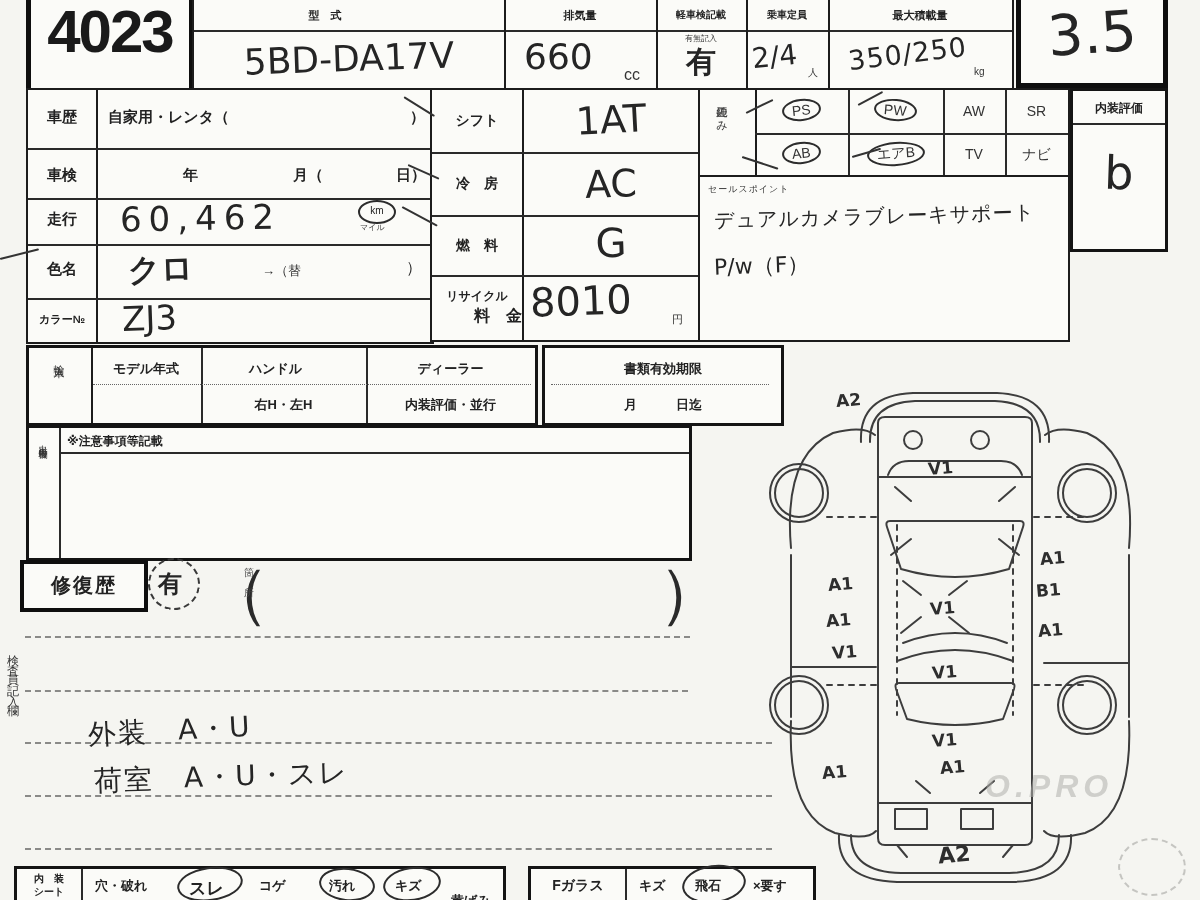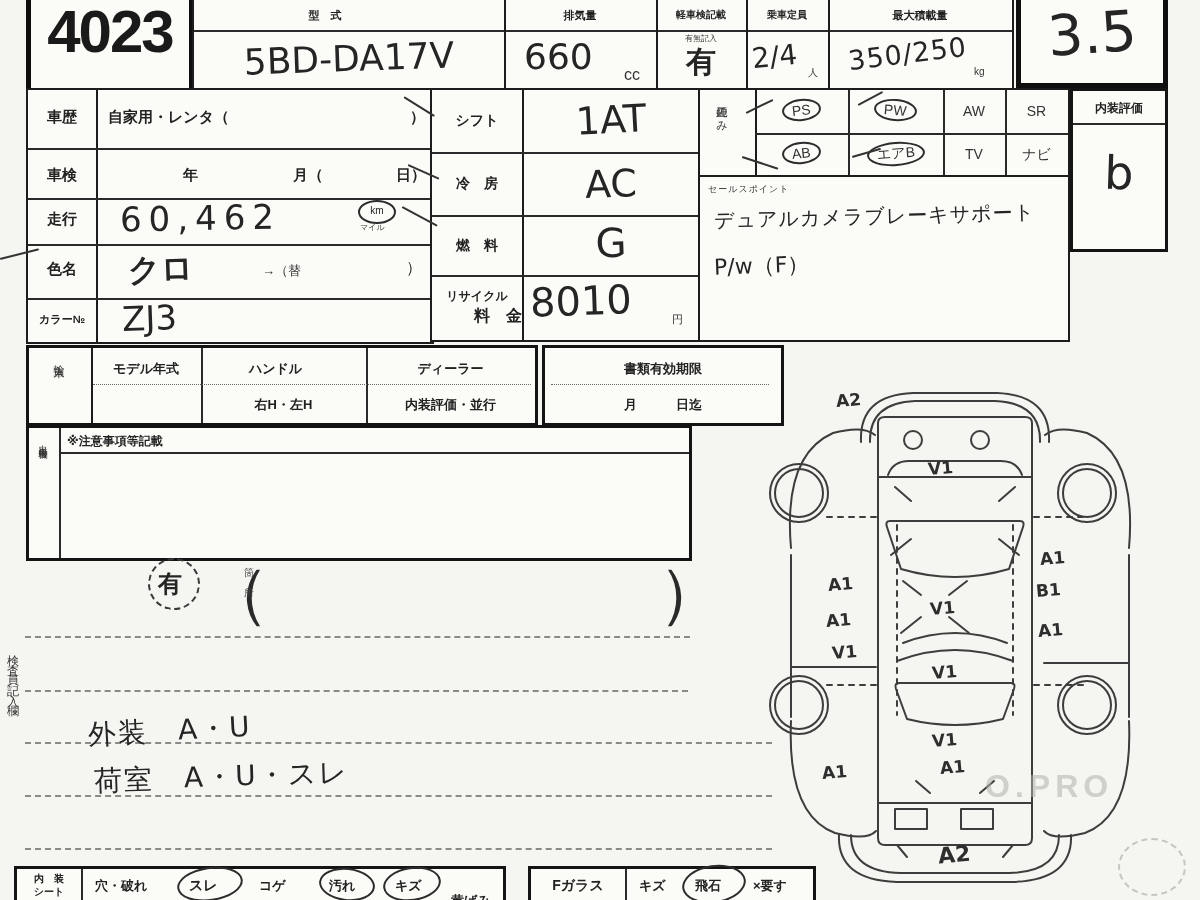--- a/index.html
+++ b/index.html
@@ -159,20 +159,23 @@
     <div class="hsep1" style="top:24px;left:30px;"></div>
     <div class="abs lbl" style="left:38px;top:5px;font-size:12px;">※注意事項等記載</div>
   </div>
 
   <div class="box med" style="left:542px;top:345px;width:236px;height:75px;">
     <div class="dash" style="left:6px;top:36px;width:218px;border-top:1.5px dotted #666;"></div>
     <div class="abs lbl" style="left:0;width:236px;top:12px;font-size:13px;text-align:center;">書類有効期限</div>
     <div class="abs lbl" style="left:0;width:236px;top:48px;font-size:13px;text-align:center;">月　　　日迄</div>
   </div>
 
+  <div class="abs" style="left:20px;top:560px;width:120px;height:44px;border:4px solid #0e0e0e;background:#fbfbf8;">
+    <div class="lbl" style="font-size:20px;text-align:center;margin-top:8px;letter-spacing:2px;">修復歴</div>
+  </div>
   <div class="abs" style="left:148px;top:558px;width:48px;height:48px;border:2.5px dashed #3a3a3a;border-radius:50%;transform:rotate(8deg);"></div>
   <div class="abs hw" style="left:158px;top:568px;font-size:24px;font-weight:bold;">有</div>
   <div class="paren" style="left:204px;top:548px;">（</div>
   <div class="abs" style="left:244px;top:566px;font-size:10px;color:#444;">箇</div>
   <div class="abs" style="left:244px;top:586px;font-size:10px;color:#444;">所</div>
   <div class="paren" style="left:658px;top:548px;">）</div>
 
   <div class="dash" style="left:25px;top:636px;width:665px;"></div>
   <div class="dash" style="left:25px;top:690px;width:663px;"></div>
   <div class="dash" style="left:25px;top:742px;width:747px;"></div>
@@ -181,21 +184,21 @@
 
   <div class="abs vert" style="left:4px;top:645px;font-size:12px;color:#333;height:210px;letter-spacing:10px;">検査員記入欄</div>
   <div class="abs hw" style="left:88px;top:712px;font-size:28px;transform:rotate(-3deg);letter-spacing:2px;">外装　A・U</div>
   <div class="abs hw" style="left:94px;top:758px;font-size:28px;transform:rotate(-2deg);letter-spacing:2px;">荷室　A・U・スレ</div>
 
   <div class="box med" style="left:14px;top:866px;width:486px;height:33px;">
     <div class="vsep" style="left:64px;background:#2a2a2a;width:1.5px;"></div>
     <div class="abs lbl" style="left:0;width:64px;top:3px;font-size:10px;text-align:center;">内　装</div>
     <div class="abs lbl" style="left:0;width:64px;top:16px;font-size:10px;text-align:center;">シート</div>
     <div class="abs lbl" style="left:78px;top:8px;font-size:13px;">穴・破れ</div>
-    <div class="abs lbl" style="left:172px;top:8px;font-size:14px;">スレ</div>
+    <div class="abs lbl" style="left:172px;top:8px;font-size:17px;">スレ</div>
     <div class="ellip" style="left:160px;top:-2px;width:62px;height:30px;"></div>
     <div class="abs lbl" style="left:242px;top:8px;font-size:13px;">コゲ</div>
     <div class="abs lbl" style="left:312px;top:8px;font-size:13px;">汚れ</div>
     <div class="ellip" style="left:302px;top:-1px;width:52px;height:29px;transform:rotate(6deg);"></div>
     <div class="abs lbl" style="left:378px;top:8px;font-size:13px;">キズ</div>
     <div class="ellip" style="left:366px;top:-2px;width:54px;height:30px;"></div>
     <div class="abs lbl" style="left:434px;top:23px;font-size:13px;">黄ばみ</div>
   </div>
 
   <div class="box med" style="left:528px;top:866px;width:282px;height:33px;">
@@ -279,16 +282,16 @@
   <span class="ann hw" style="left:826px;top:610px;">A1</span>
   <span class="ann hw" style="left:930px;top:598px;">V1</span>
   <span class="ann hw" style="left:832px;top:642px;">V1</span>
   <span class="ann hw" style="left:1038px;top:620px;">A1</span>
   <span class="ann hw" style="left:932px;top:662px;">V1</span>
   <span class="ann hw" style="left:932px;top:730px;">V1</span>
   <span class="ann hw" style="left:940px;top:757px;">A1</span>
   <span class="ann hw" style="left:822px;top:762px;">A1</span>
   <span class="ann hw" style="left:938px;top:842px;font-size:22px;">A2</span>
 
-  <div class="abs" style="left:985px;top:768px;font-size:32px;color:rgba(175,175,172,0.55);letter-spacing:5px;font-weight:bold;">O.PRO</div>
+  <div class="abs" style="left:985px;top:768px;font-size:32px;color:rgba(175,175,172,0.55);letter-spacing:5px;font-weight:bold;font-style:italic;">O.PRO</div>
   <div class="abs" style="left:1118px;top:838px;width:64px;height:54px;border:2px dashed rgba(165,165,162,0.6);border-radius:50%;"></div>
 
 </div>
 
 </body></html>

